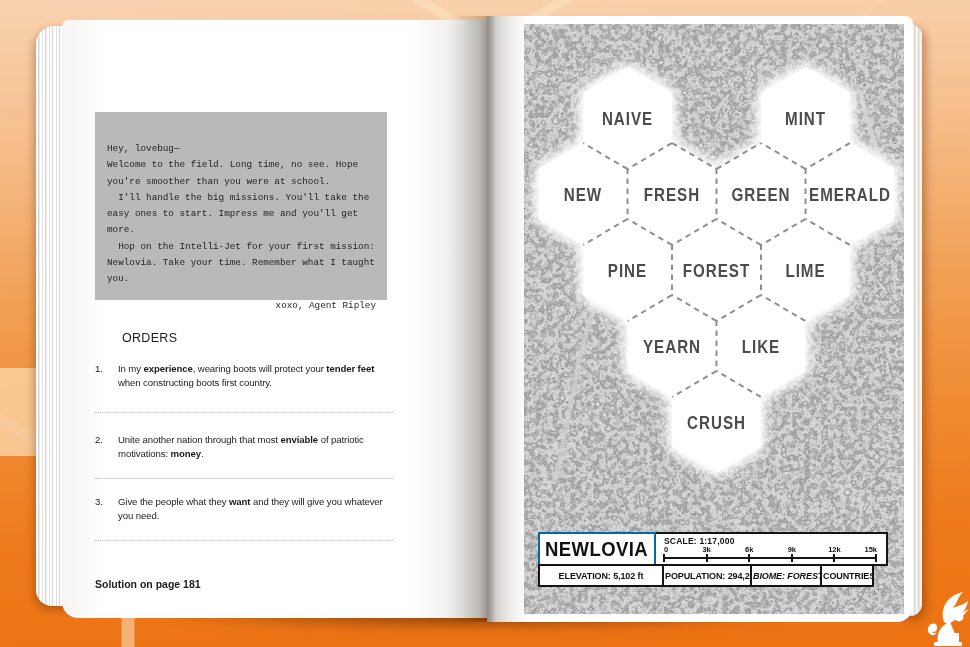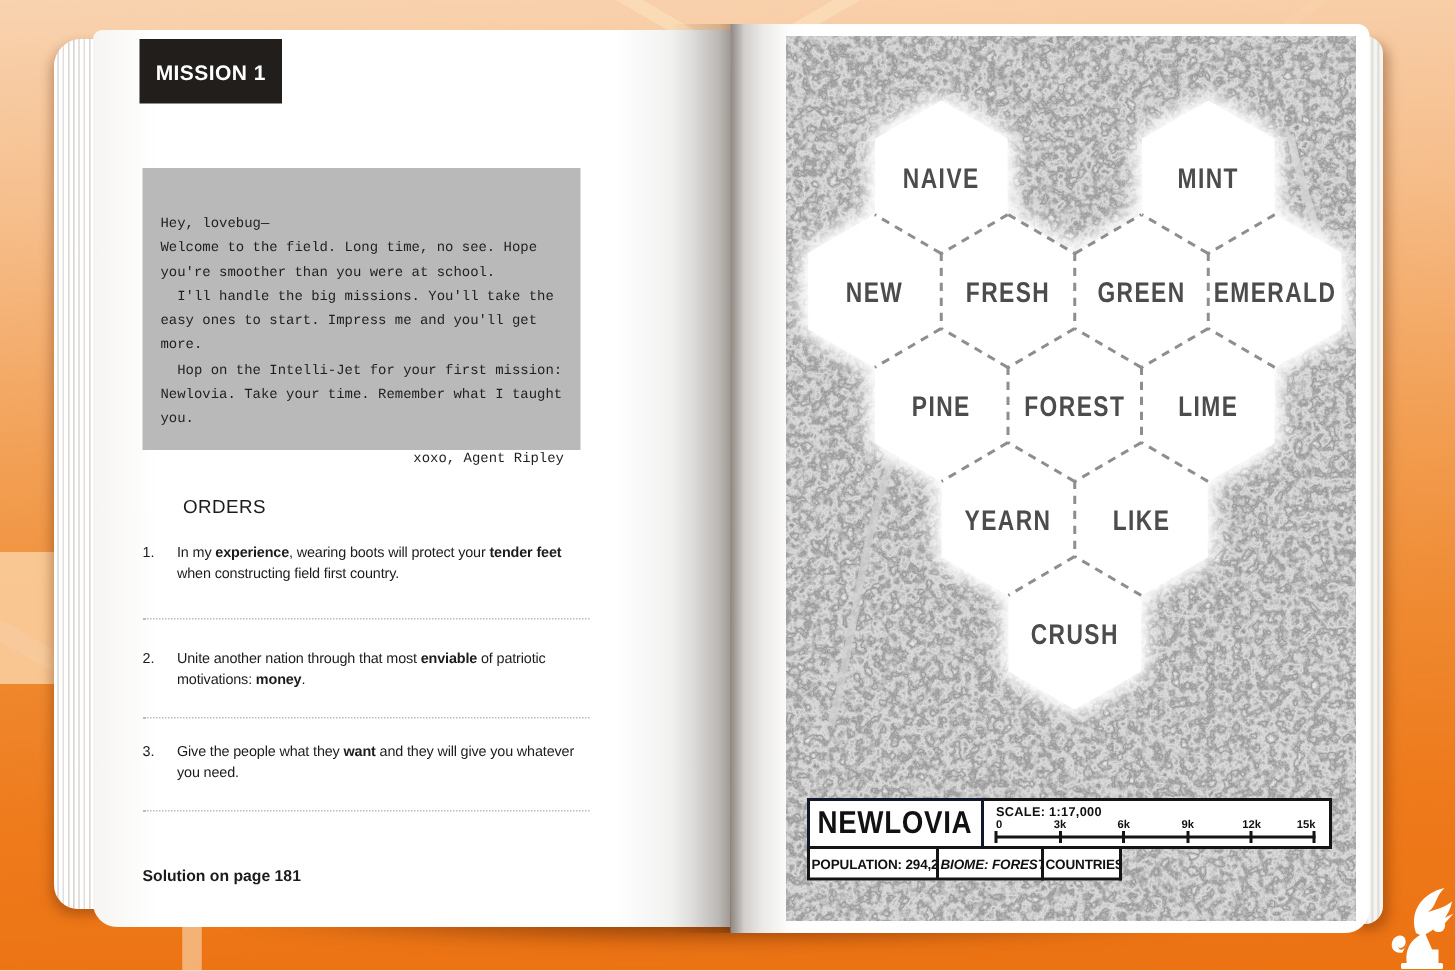--- a/index.html
+++ b/index.html
@@ -41,21 +41,21 @@
   .order-sep{position:absolute;left:33px;width:298px;border-top:1px dotted #bdbcba;height:0;}
   .solution-footer{position:absolute;left:33px;top:558px;font-weight:bold;font-size:10.5px;color:#1c1c1c;}
   
   .map-photo{position:absolute;left:37px;top:8px;width:380px;height:590px;overflow:hidden;background:#8f8f8f;
     box-shadow:inset 0 0 14px rgba(255,255,255,.25);}
   .map-photo svg{display:block;}
   #hex-labels text{font-family:"Liberation Sans",sans-serif;font-weight:700;font-size:19px;fill:#4c4c4c;letter-spacing:1.2px;}
   #hex-edges line{stroke:#8e8e8e;stroke-width:2;stroke-dasharray:5.5 4.5;}
   .legend{position:absolute;left:14px;top:508px;width:350px;color:#111;}
   .legend-top{display:flex;height:34px;}
-  .legend-name{width:118px;flex:none;box-sizing:border-box;border:2px solid #0f172a;background:#fff;
+  .legend-name{width:118px;flex:none;box-sizing:border-box;border:2px solid #0369a1;background:#fff;
     display:flex;align-items:center;justify-content:center;overflow:hidden;}
   .legend-name span{font-weight:bold;font-size:21px;letter-spacing:.5px;transform:scaleX(.88);white-space:nowrap;}
   .legend-scale{flex:1;box-sizing:border-box;border:2px solid #141414;border-left:none;background:#fff;padding:2px 9px 0 8px;}
   .scale-label{font-weight:bold;font-size:8.5px;letter-spacing:.2px;}
   .scale-bar{position:relative;height:17px;margin-top:0;}
   .scale-line{position:absolute;left:0;right:0;bottom:4px;height:2px;background:#141414;}
   .scale-tick{position:absolute;bottom:1px;width:2px;height:8px;background:#141414;transform:translateX(-50%);}
   .scale-tick-label{position:absolute;top:-1px;font-weight:bold;font-size:7.5px;transform:translateX(-50%);}
   .legend-stats{display:flex;margin-top:-2px;}
   .stat-cell{box-sizing:border-box;border:2px solid #141414;background:#fff;text-align:center;
@@ -74,42 +74,39 @@
     <polygon points="-75,377 128,494 128,729 -75,847 -278,729 -278,494" fill="none" stroke="#f8cc9f" stroke-width="13" opacity="0.7"></polygon>
     <polygon points="492,-326 651,-234 651,-50 492,42 333,-50 333,-234" fill="none" stroke="#fbdcb8" stroke-width="9" opacity="0.85"></polygon>
     <line x1="828" y1="42" x2="902" y2="-18" stroke="#f9d2ab" stroke-width="7" opacity="0.5"></line>
   </svg>
 
   <div class="book-shadow"></div>
   <div class="stack-left"></div>
   <div class="stack-right"></div>
 
   <div class="page page-left">
-    <div class="mission-badge">
-      <span>MISSION 1</span>
-    </div>
 
     <div class="letter">
       <div class="letter-body">Hey, lovebug—
 Welcome to the field. Long time, no see. Hope
 you're smoother than you were at school.
   I'll handle the big missions. You'll take the
 easy ones to start. Impress me and you'll get
 more.
   Hop on the Intelli-Jet for your first mission:
 Newlovia. Take your time. Remember what I taught
 you.</div>
       <div class="letter-sig">xoxo, Agent Ripley</div>
     </div>
 
     <div class="orders-heading">ORDERS</div>
 
     <div class="order-item" style="top:342px">
       <span class="order-num">1.</span>
-      <span class="order-text"><span>In my </span><b>experience</b><span>, wearing boots will protect your </span><b>tender feet</b><span> when constructing field first country.</span></span>
+      <span class="order-text"><span>In my </span><b>experience</b><span>, wearing boots will protect your </span><b>tender feet</b><span> when constructing boots first country.</span></span>
     </div>
     <div class="order-sep" style="top:392px"></div>
 
     <div class="order-item" style="top:413px">
       <span class="order-num">2.</span>
       <span class="order-text"><span>Unite another nation through that most </span><b>enviable</b><span> of patriotic motivations: </span><b>money</b><span>.</span></span>
     </div>
     <div class="order-sep" style="top:458px"></div>
 
     <div class="order-item" style="top:475px">
@@ -222,20 +219,21 @@
                 <span class="scale-tick-label" style="left: 60%;">9k</span>
                 <div class="scale-tick" style="left: 60%;"></div>
                 <span class="scale-tick-label" style="left: 80%;">12k</span>
                 <div class="scale-tick" style="left: 80%;"></div>
                 <span class="scale-tick-label" style="left: auto; right: 0px; transform: none;">15k</span>
                 <div class="scale-tick" style="left: auto; right: 0px; transform: none;"></div>
               </div>
           </div>
         </div>
         <div class="legend-stats">
+          <div class="stat-cell stat-0">ELEVATION: 5,102 ft</div>
           <div class="stat-cell stat-1">POPULATION: 294,274</div>
           <div class="stat-cell stat-2">BIOME: FOREST</div>
           <div class="stat-cell stat-3">COUNTRIES: 3</div>
         </div>
       </div>
     </div>
   </div>
 
   <div class="gutter"></div>
 

